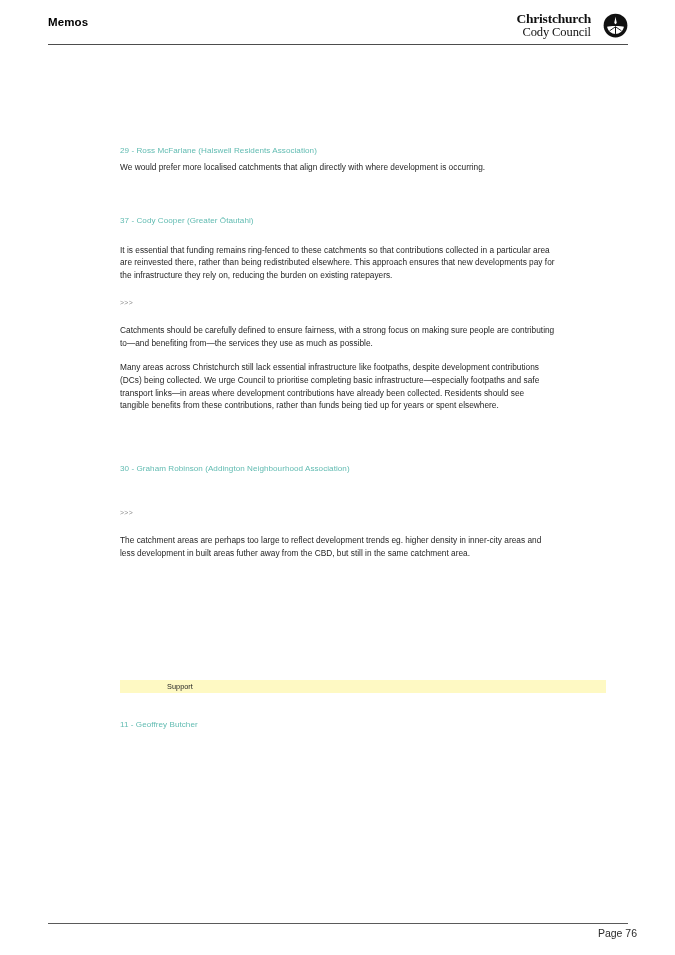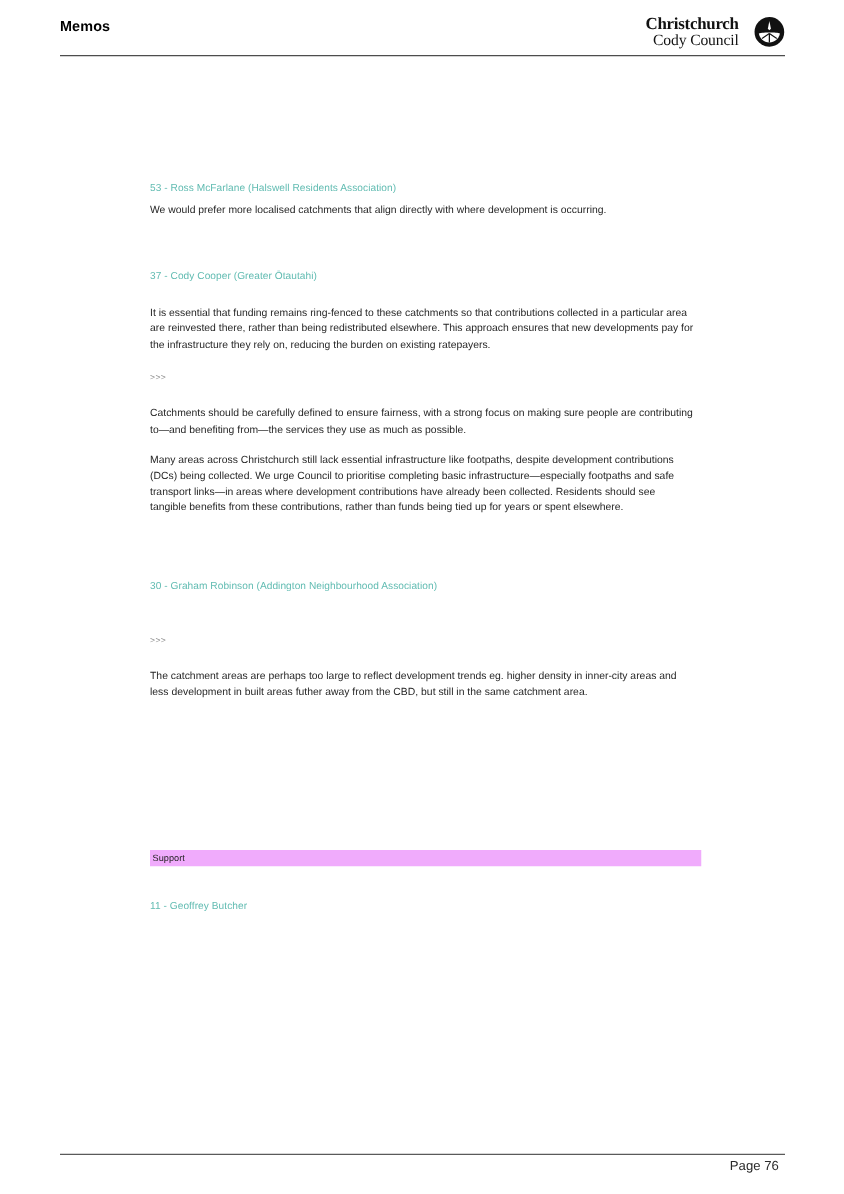--- a/index.html
+++ b/index.html
@@ -149,21 +149,21 @@
   .footer-rule {
     position: absolute;
     left: 48px;
     top: 923px;
     width: 580px;
     height: 0;
     border-top: 1.4px solid #5a5a5a;
   }
   .footer-pagenum {
     position: absolute;
-    right: 52px;
+    right: 38px;
     top: 927px;
     font-size: 10.5px;
     color: #2b2b2b;
     font-family: "Liberation Sans", sans-serif;
   }
 </style>
 </head>
 <body>
 
 <div class="page">
@@ -184,21 +184,21 @@
         <path d="M20 22 L10.5 28.5" stroke="#111111" stroke-width="1.4" fill="none"></path>
         <path d="M20 22 L29.5 28.5" stroke="#111111" stroke-width="1.4" fill="none"></path>
       </svg>
     </div>
   </div>
   <div class="header-rule"></div>
 
   <div class="content">
 
     <div>
-      <p class="submitter-heading" style="color: rgb(98, 188, 178);">53 - Ross McFarlane (Halswell Residents Association)</p>
+      <p class="submitter-heading" style="color: rgb(98, 188, 178);">29 - Ross McFarlane (Halswell Residents Association)</p>
       <div class="gap-sm"></div>
       <p class="body-para">We would prefer more localised catchments that align directly with where development is occurring.</p>
     </div>
 
     <div class="gap-xl"></div>
 
     <div>
       <p class="submitter-heading" style="color: rgb(98, 188, 178);">37 - Cody Cooper (Greater Ōtautahi)</p>
       <div class="gap-lg"></div>
       <p class="body-para">It is essential that funding remains ring-fenced to these catchments so that contributions collected in a particular area are reinvested there, rather than being redistributed elsewhere. This approach ensures that new developments pay for the infrastructure they rely on, reducing the burden on existing ratepayers.</p>
@@ -216,21 +216,21 @@
       <p class="submitter-heading" style="color: rgb(98, 188, 178);">30 - Graham Robinson (Addington Neighbourhood Association)</p>
       <div class="gap-lg"></div>
       <div class="gap-lg"></div>
       <p class="chevrons">&gt;&gt;&gt;</p>
       <div class="gap-lg"></div>
       <p class="body-para">The catchment areas are perhaps too large to reflect development trends eg. higher density in inner-city areas and less development in built areas futher away from the CBD, but still in the same catchment area.</p>
     </div>
 
   </div>
 
-  <div class="support-bar" style="background: #f0abfc;">
+  <div class="support-bar" style="background: #fef9c3; padding-left: 45px;">
     <span class="support-bar-label">Support</span>
   </div>
 
   <div class="support-heading">
     <p class="submitter-heading" style="color: rgb(98, 188, 178);">11 - Geoffrey Butcher</p>
   </div>
 
   <div class="footer-rule"></div>
   <div class="footer-pagenum">Page 76</div>
 

